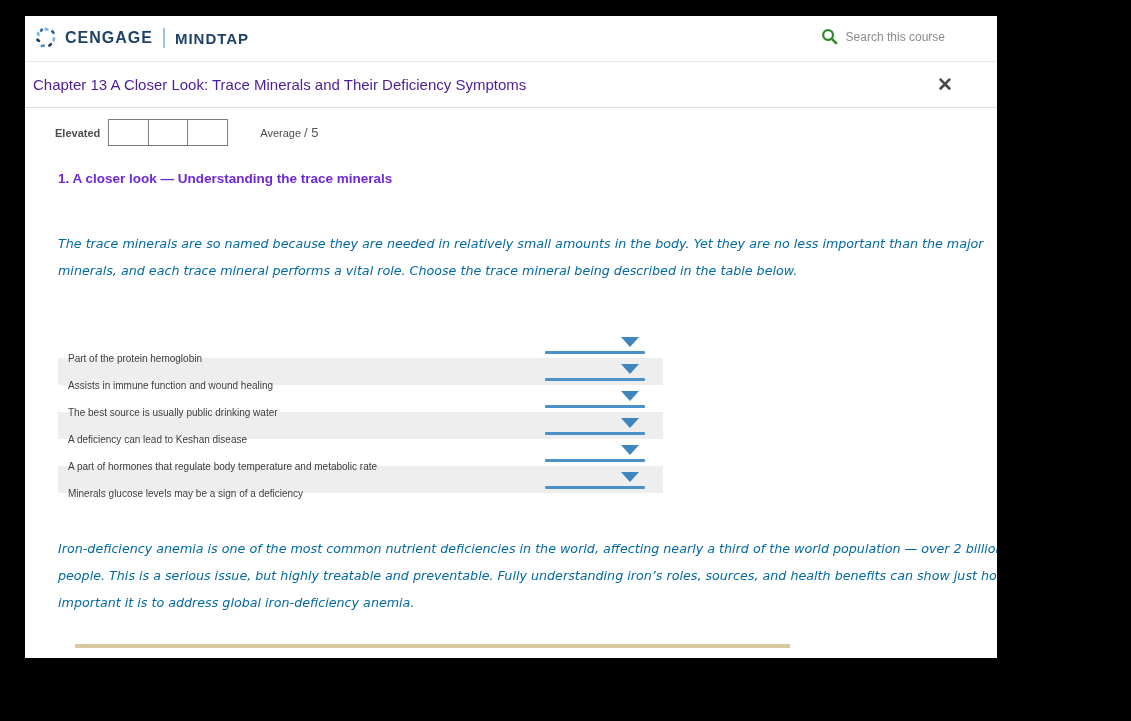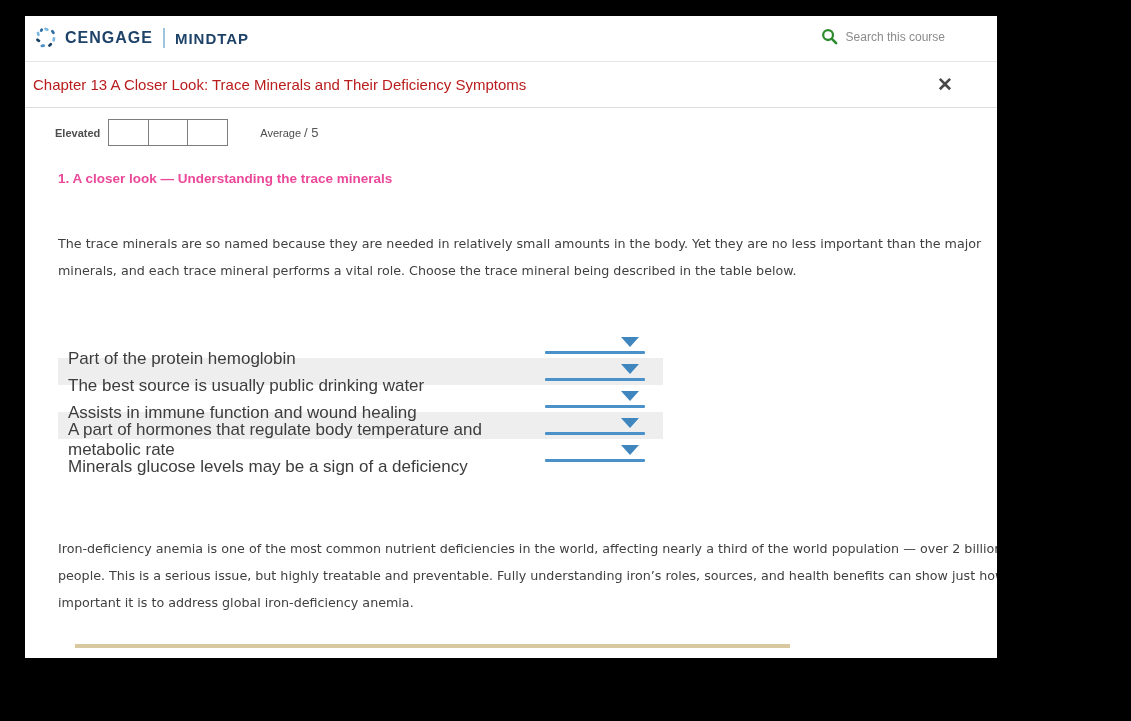--- a/index.html
+++ b/index.html
@@ -13,44 +13,44 @@
   .brand-cengage { font-size:16px; letter-spacing:1px; color:#1e4268; font-weight:600; }
   .brand-bar { width:2px; height:20px; background:#9dc3dd; margin:0 2px; }
   .brand-mindtap { font-size:15px; letter-spacing:1px; color:#1e4268; font-weight:700; }
   .search-box { position:absolute; right:52px; top:12px; display:flex; align-items:center; gap:8px; cursor:pointer; }
   .search-label { font-size:12px; color:#8b8b8b; }
   .avatar-circle { position:absolute; left:1076px; top:14px; width:27px; height:27px; border-radius:50%; background:#6f6f6f; }
   .avatar-circle::after { content:""; position:absolute; left:8px; top:7px; width:7px; height:7px; border-radius:50%; border:2px solid #d9d9d9; border-bottom-color:transparent; }
 
   
   .titlebar { position:absolute; left:0; top:47px; width:100%; height:45px; background:#fff; border-bottom:1px solid #dedede; }
-  .chapter-title { position:absolute; left:8px; top:13px; font-size:15px; color:#b91c1c; }
+  .chapter-title { position:absolute; left:8px; top:13px; font-size:15px; color:#4c1d95; }
   .close-btn { position:absolute; right:44px; top:9px; font-size:19px; font-weight:700; color:#4a4a4a; cursor:pointer; line-height:26px; }
 
   
   .attempts-row { position:absolute; left:30px; top:103px; display:flex; align-items:center; }
   .attempts-label { font-size:11px; font-weight:700; color:#4d4d4d; margin-right:8px; }
   .attempt-boxes { display:flex; }
   .attempt-box { width:41px; height:27px; border:1.5px solid #7d7d7d; background:#fff; margin-left:-1.5px; }
   .attempt-box:first-child { margin-left:0; }
   .average-wrap { margin-left:32px; font-size:11px; color:#4d4d4d; }
   .average-label { font-weight:400; }
   .average-value { font-size:13px; font-weight:400; color:#555; }
 
-  .question-title { position:absolute; left:33px; top:155px; font-size:13.5px; font-weight:700; color:#ec4899; }
-
-  .para { position:absolute; left:33px; width:955px; font-family:"DejaVu Sans", sans-serif; font-size:12.7px; line-height:27px; color:#404040; }
+  .question-title { position:absolute; left:33px; top:155px; font-size:13.5px; font-weight:700; color:#6d28d9; }
+
+  .para { position:absolute; left:33px; width:955px; font-family:"DejaVu Sans", sans-serif; font-style:italic; font-size:12.7px; line-height:27px; color:#0369a1; }
   .para-intro { top:214px; }
   .para-outro { top:519px; }
 
   
   .trace-table { position:absolute; left:33px; top:315px; width:605px; }
   .trow { display:flex; align-items:center; justify-content:space-between; height:27px; background:#fff; }
   .trow:nth-child(even) { background:#eeeeee; }
-  .trow-label { font-size:17px; color:#3d3d3d; padding-left:10px;margin-top:28px; }
+  .trow-label { font-size:10px; color:#3d3d3d; padding-left:10px;margin-top:28px; }
   .dropdown { position:relative; width:100px; height:21px; margin-right:18px; cursor:pointer; flex-shrink:0; }
   .dd-line { position:absolute; left:0; bottom:1px; width:100%; height:3px; background:#4a90c9; border-radius:1px; }
   .dd-caret { position:absolute; right:6px; top:3px; width:0; height:0; border-left:9px solid transparent; border-right:9px solid transparent; border-top:10px solid #3f86bf; }
 
   .tan-divider { position:absolute; left:50px; top:628px; width:715px; height:4px; background:#d8c9a0; }
 
   
   .sidebar { position:absolute; left:1057px; top:47px; width:31px; height:595px; background:#4c4c4c; overflow:hidden; }
   .sidebar-bottom-block { position:absolute; left:0; bottom:0; width:100%; height:38px; background:#3c3c3c; }
   .icon-stack { position:absolute; left:3px; top:16px; display:flex; flex-direction:column; gap:27px; }
@@ -138,28 +138,35 @@
 
   <div class="trace-table">
     <div class="trow">
       <span class="trow-label">Part of the protein hemoglobin</span>
       <div class="dropdown">
           <div class="dd-caret"></div>
           <div class="dd-line"></div>
         </div>
     </div>
     <div class="trow">
+      <span class="trow-label">Assists in immune function and wound healing</span>
+      <div class="dropdown">
+          <div class="dd-caret"></div>
+          <div class="dd-line"></div>
+        </div>
+    </div>
+    <div class="trow">
       <span class="trow-label">The best source is usually public drinking water</span>
       <div class="dropdown">
           <div class="dd-caret"></div>
           <div class="dd-line"></div>
         </div>
     </div>
     <div class="trow">
-      <span class="trow-label">Assists in immune function and wound healing</span>
+      <span class="trow-label">A deficiency can lead to Keshan disease</span>
       <div class="dropdown">
           <div class="dd-caret"></div>
           <div class="dd-line"></div>
         </div>
     </div>
     <div class="trow">
       <span class="trow-label">A part of hormones that regulate body temperature and metabolic rate</span>
       <div class="dropdown">
           <div class="dd-caret"></div>
           <div class="dd-line"></div>

